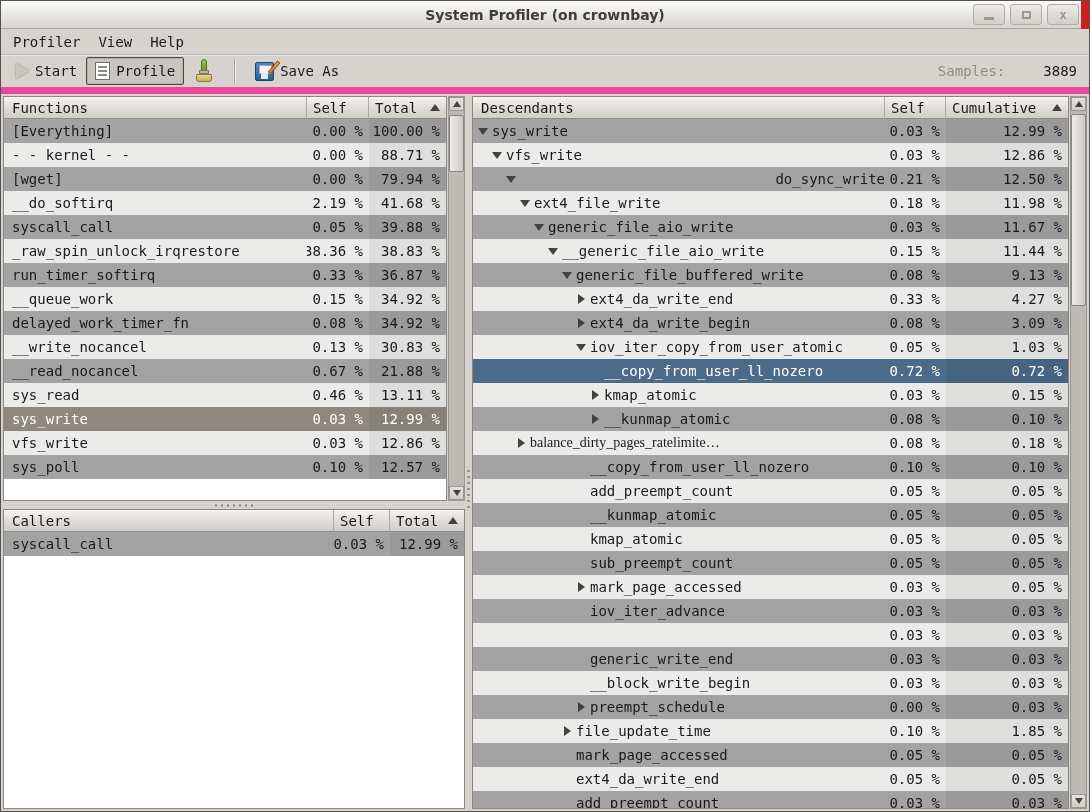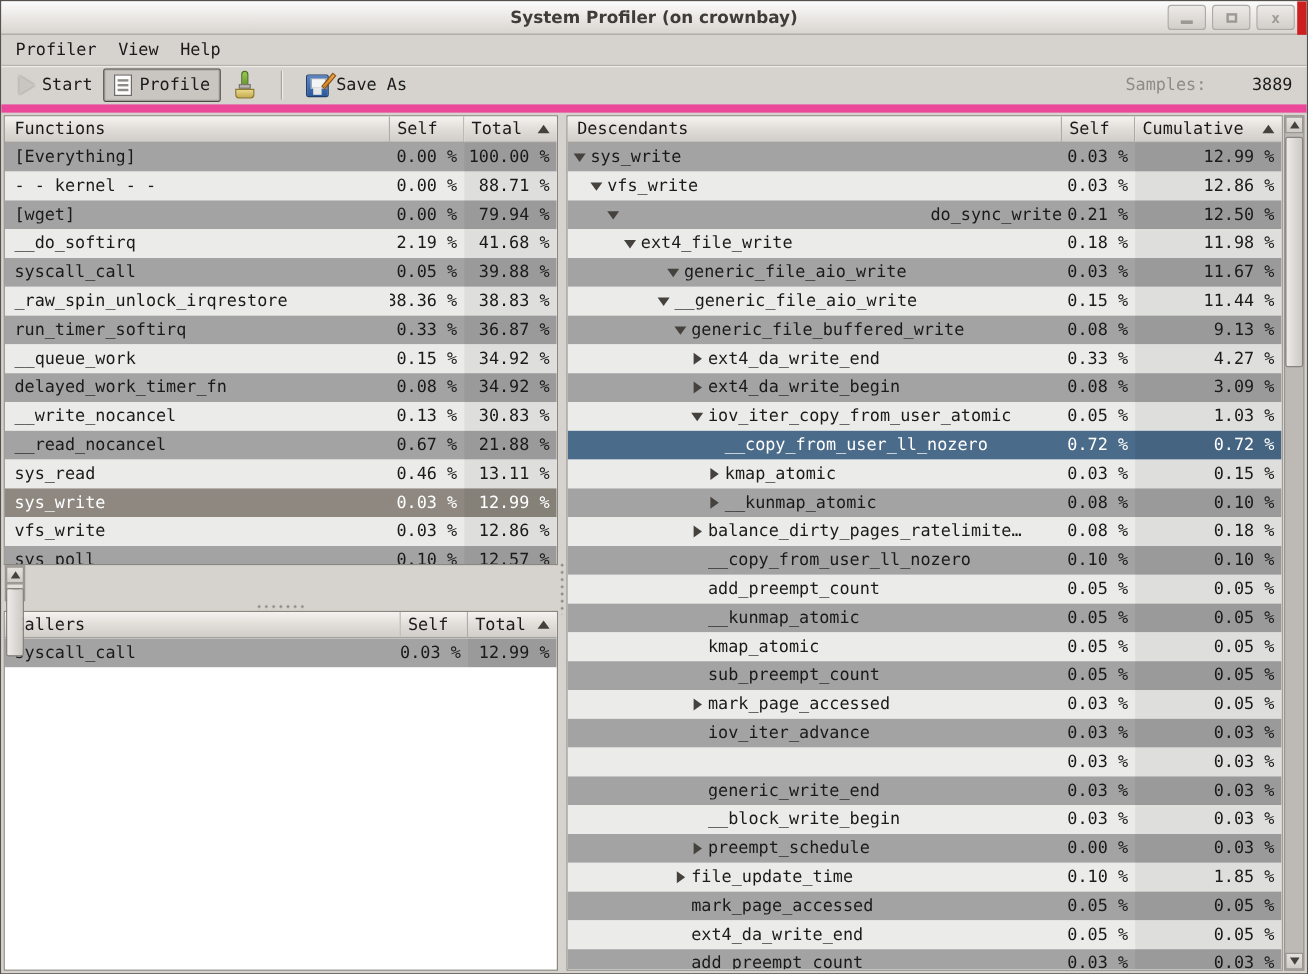--- a/index.html
+++ b/index.html
@@ -42,21 +42,21 @@
 
   
   .content{flex:1;display:flex;padding:2px;background:#d6d3ce;overflow:hidden;}
   .left-pane{width:462px;flex:none;display:flex;flex-direction:column;}
   .hsplit{height:8px;flex:none;display:flex;align-items:center;justify-content:center;}
   .vsplit{width:7px;flex:none;position:relative;}
   .dots-h{width:44px;height:3px;background-image:radial-gradient(circle,#87837d 1px,transparent 1.3px);background-size:6px 3px;background-position:center;}
   .dots-v{position:absolute;left:2px;top:372px;width:3px;height:44px;background-image:radial-gradient(circle,#87837d 1px,transparent 1.3px);background-size:3px 6px;}
   .right-pane{flex:1;display:flex;min-width:0;}
 
-  .panel{display:flex;min-height:0;flex-direction:column;}
+  .panel{display:flex;min-height:0;}
   .panel-functions{height:405px;flex:none;}
   .panel-callers{flex:1;}
   .table{flex:1;min-width:0;border:1px solid #8a8781;background:#fff;overflow:hidden;display:flex;flex-direction:column;}
 
   .thead{display:flex;flex:none;height:22px;}
   .hcell{background:linear-gradient(#f5f3f0,#ddd9d4 60%,#d1cec9);border-right:1px solid #aeaba6;border-bottom:1px solid #8f8c87;display:flex;align-items:center;padding:0 6px;white-space:nowrap;overflow:hidden;}
   .hcell:last-child{border-right:none;}
   .sort-arrow{margin-left:auto;width:0;height:0;border-left:5px solid transparent;border-right:5px solid transparent;border-bottom:7px solid #44413d;}
 
   .tbody{flex:1;overflow:hidden;}
@@ -361,21 +361,21 @@
             </div>
             <div class="trow">
               <div class="cell name-cell" style="padding-left: 46px;">
                 <span class="expander open"></span>
                 <span>ext4_file_write</span>
               </div>
               <div class="cell num-cell col-self">0.18 %</div>
               <div class="cell num-cell col-total sorted">11.98 %</div>
             </div>
             <div class="trow">
-              <div class="cell name-cell" style="padding-left: 60px; margin-left: 22px;">
+              <div class="cell name-cell" style="padding-left: 60px;">
                 <span class="expander open"></span>
                 <span>generic_file_aio_write</span>
               </div>
               <div class="cell num-cell col-self">0.03 %</div>
               <div class="cell num-cell col-total sorted">11.67 %</div>
             </div>
             <div class="trow">
               <div class="cell name-cell" style="padding-left: 74px;">
                 <span class="expander open"></span>
                 <span>__generic_file_aio_write</span>
@@ -433,21 +433,21 @@
             </div>
             <div class="trow">
               <div class="cell name-cell" style="padding-left: 116px;">
                 <span class="expander closed"></span>
                 <span>__kunmap_atomic</span>
               </div>
               <div class="cell num-cell col-self">0.08 %</div>
               <div class="cell num-cell col-total sorted">0.10 %</div>
             </div>
             <div class="trow">
-              <div class="cell name-cell" style="padding-left: 102px;">
+              <div class="cell name-cell" style="padding-left: 42px; font-family: Liberation Serif, serif;">
                 <span class="expander closed"></span>
                 <span>balance_dirty_pages_ratelimite…</span>
               </div>
               <div class="cell num-cell col-self">0.08 %</div>
               <div class="cell num-cell col-total sorted">0.18 %</div>
             </div>
             <div class="trow">
               <div class="cell name-cell" style="padding-left: 102px;">
                 <span class="expander none"></span>
                 <span>__copy_from_user_ll_nozero</span>

